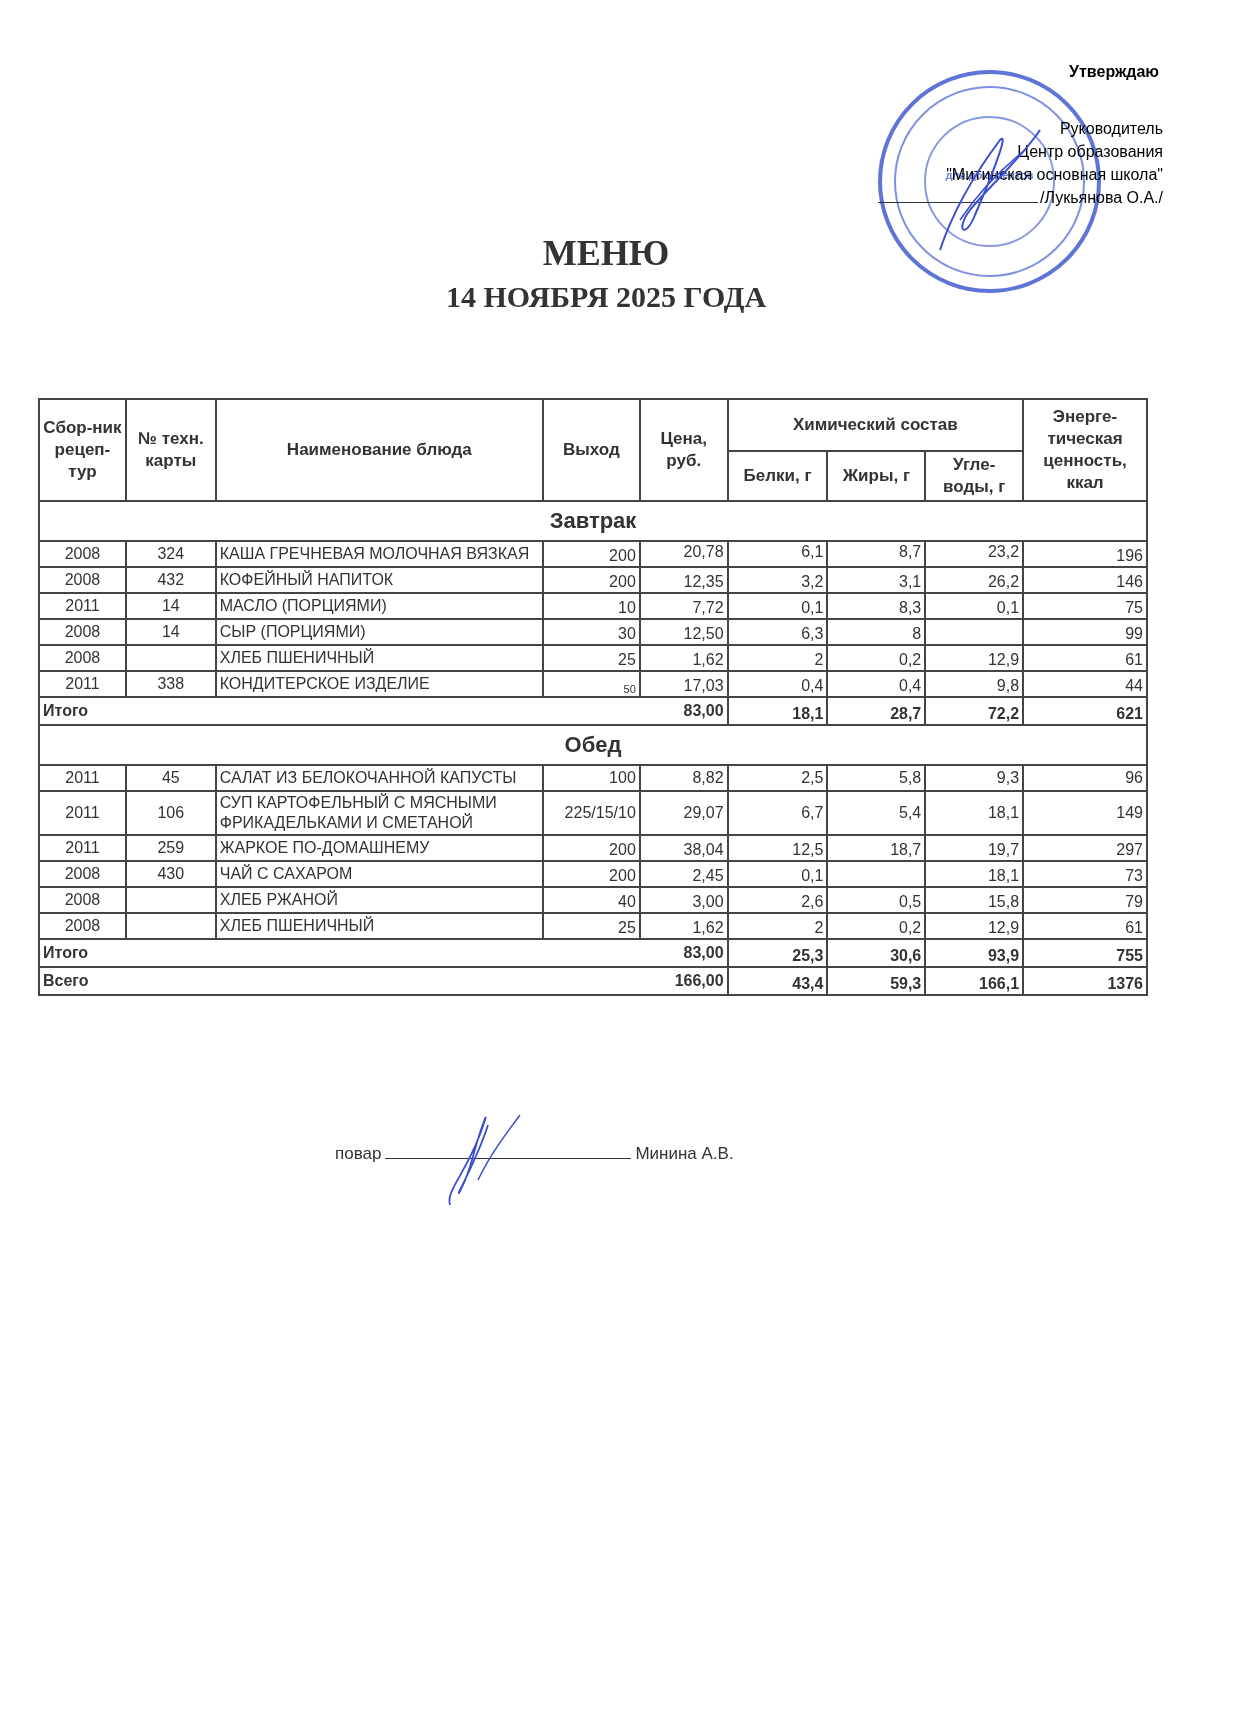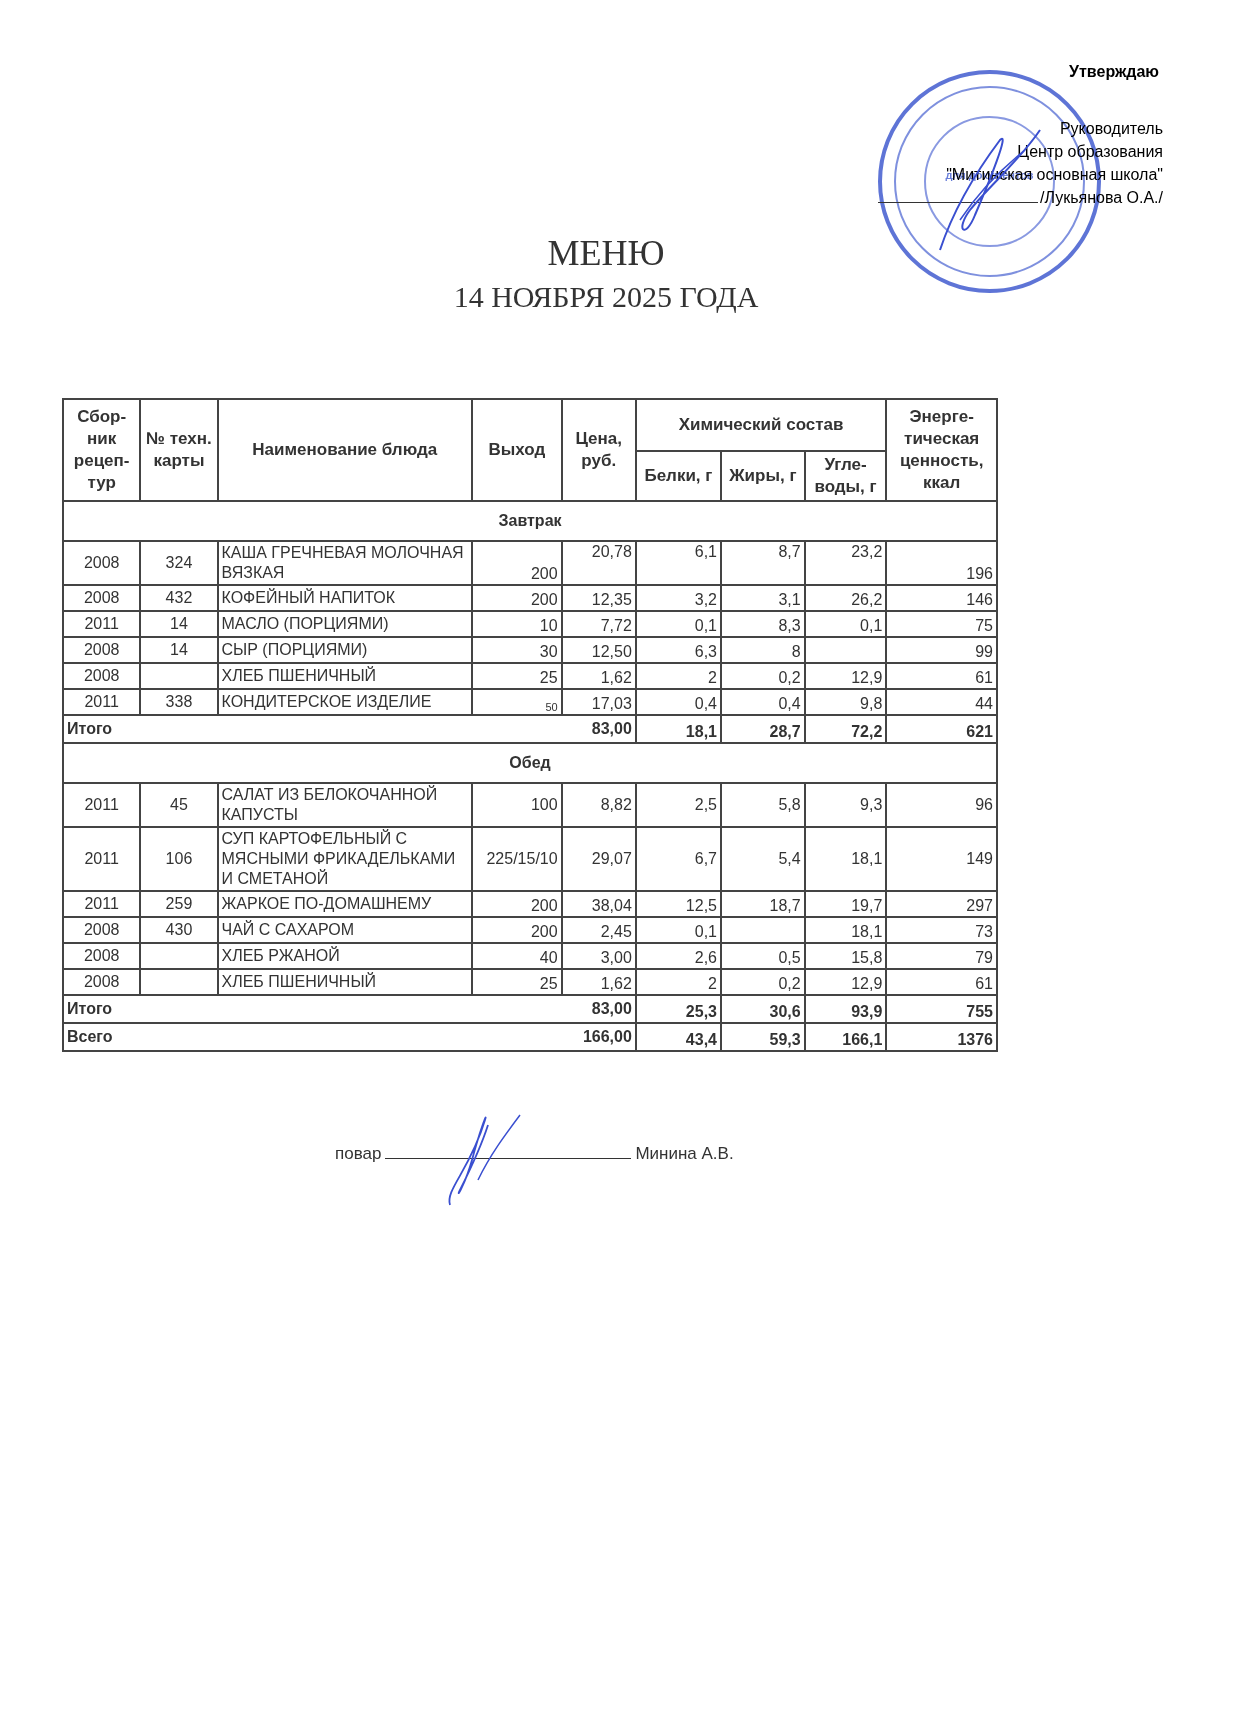--- a/index.html
+++ b/index.html
@@ -11,30 +11,30 @@
   .approve .sign-line { display: inline-block; width: 160px; border-bottom: 1px solid #333; vertical-align: baseline; margin-right: 2px; }
 
   .stamp { position: absolute; left: 878px; top: 70px; width: 215px; height: 215px; border-radius: 50%; border: 4px solid rgba(40,70,200,0.75); z-index: 1; }
   .stamp::before { content: ""; position: absolute; left: 12px; top: 12px; right: 12px; bottom: 12px; border-radius: 50%; border: 2px solid rgba(40,70,200,0.6); }
   .stamp::after { content: ""; position: absolute; left: 42px; top: 42px; right: 42px; bottom: 42px; border-radius: 50%; border: 2px solid rgba(40,70,200,0.55); }
   .stamp-text { position: absolute; left: 0; top: 95px; width: 100%; text-align: center; color: rgba(40,70,200,0.7); font-size: 11px; font-weight: bold; }
 
   .sig1 { position: absolute; left: 930px; top: 120px; z-index: 3; }
   .sig2 { position: absolute; left: 440px; top: 1110px; z-index: 3; }
 
-  .doc-title { position: absolute; left: 0; width: 1212px; text-align: center; font-family: "Liberation Serif", serif; font-weight: normal; color: #333; }
+  .doc-title { position: absolute; left: 0; width: 1212px; text-align: center; font-family: "Liberation Serif", serif; font-weight: bold; color: #333; }
   .t1 { top: 232px; font-size: 36px; }
   .t2 { top: 280px; font-size: 30px; }
 
-  table.menu { position: absolute; left: 62px; top: 398px; width: 936px; border-collapse: collapse; font-size: 16px; color: #333; }
+  table.menu { position: absolute; left: 38px; top: 398px; width: 1110px; border-collapse: collapse; font-size: 16px; color: #333; }
   table.menu td, table.menu th { border: 2px solid #444; padding: 1px 3px; }
   table.menu th { font-weight: bold; font-size: 17px; line-height: 22px; text-align: center; vertical-align: middle; }
   .h-row1 th { height: 48px; }
   .h-row2 th { height: 46px; }
-  .section td { font-weight: bold; font-size: 16px; text-align: center; height: 36px; padding: 4px 0; }
+  .section td { font-weight: bold; font-size: 22px; text-align: center; height: 36px; padding: 4px 0; }
   td.c { text-align: center; }
   td.r { text-align: right; vertical-align: bottom; }
   td.l { text-align: left; line-height: 20px; }
   td.cm { text-align: center; vertical-align: middle; }
   tr.item td { height: 22px; }
   tr.total td { font-weight: bold; height: 24px; }
   tr.total td.label { text-align: left; }
 
   .footer { position: absolute; left: 335px; top: 1140px; font-size: 17px; color: #333; white-space: nowrap; }
   .footer .sign-line { display: inline-block; width: 246px; border-bottom: 1px solid #333; margin: 0 4px; height: 18px; vertical-align: baseline; }

